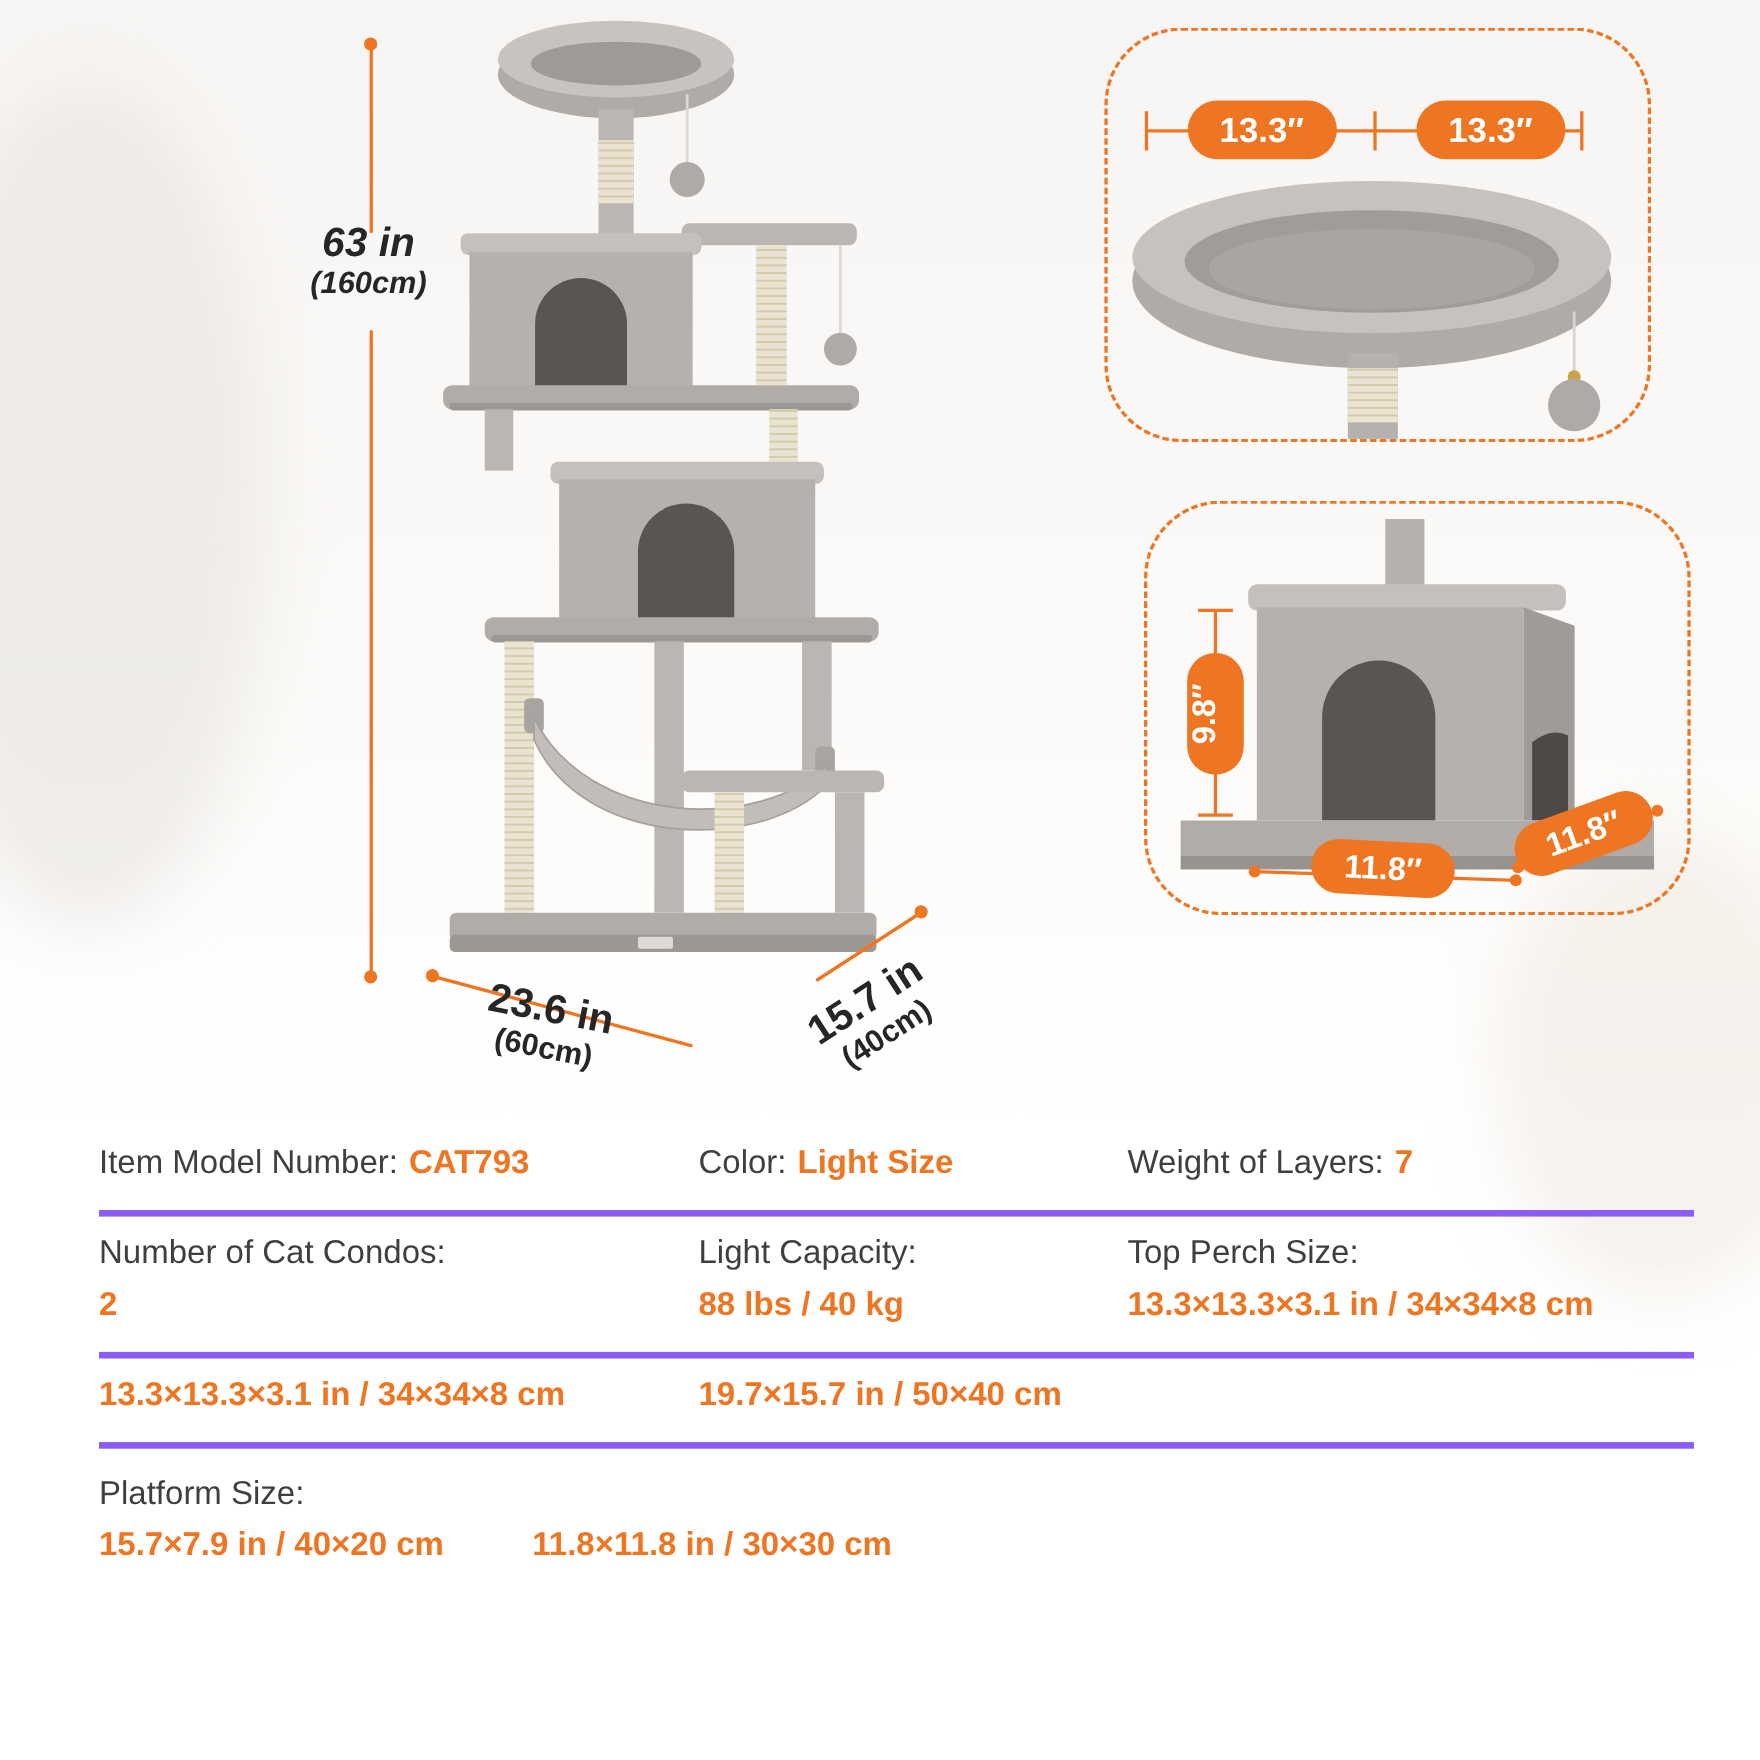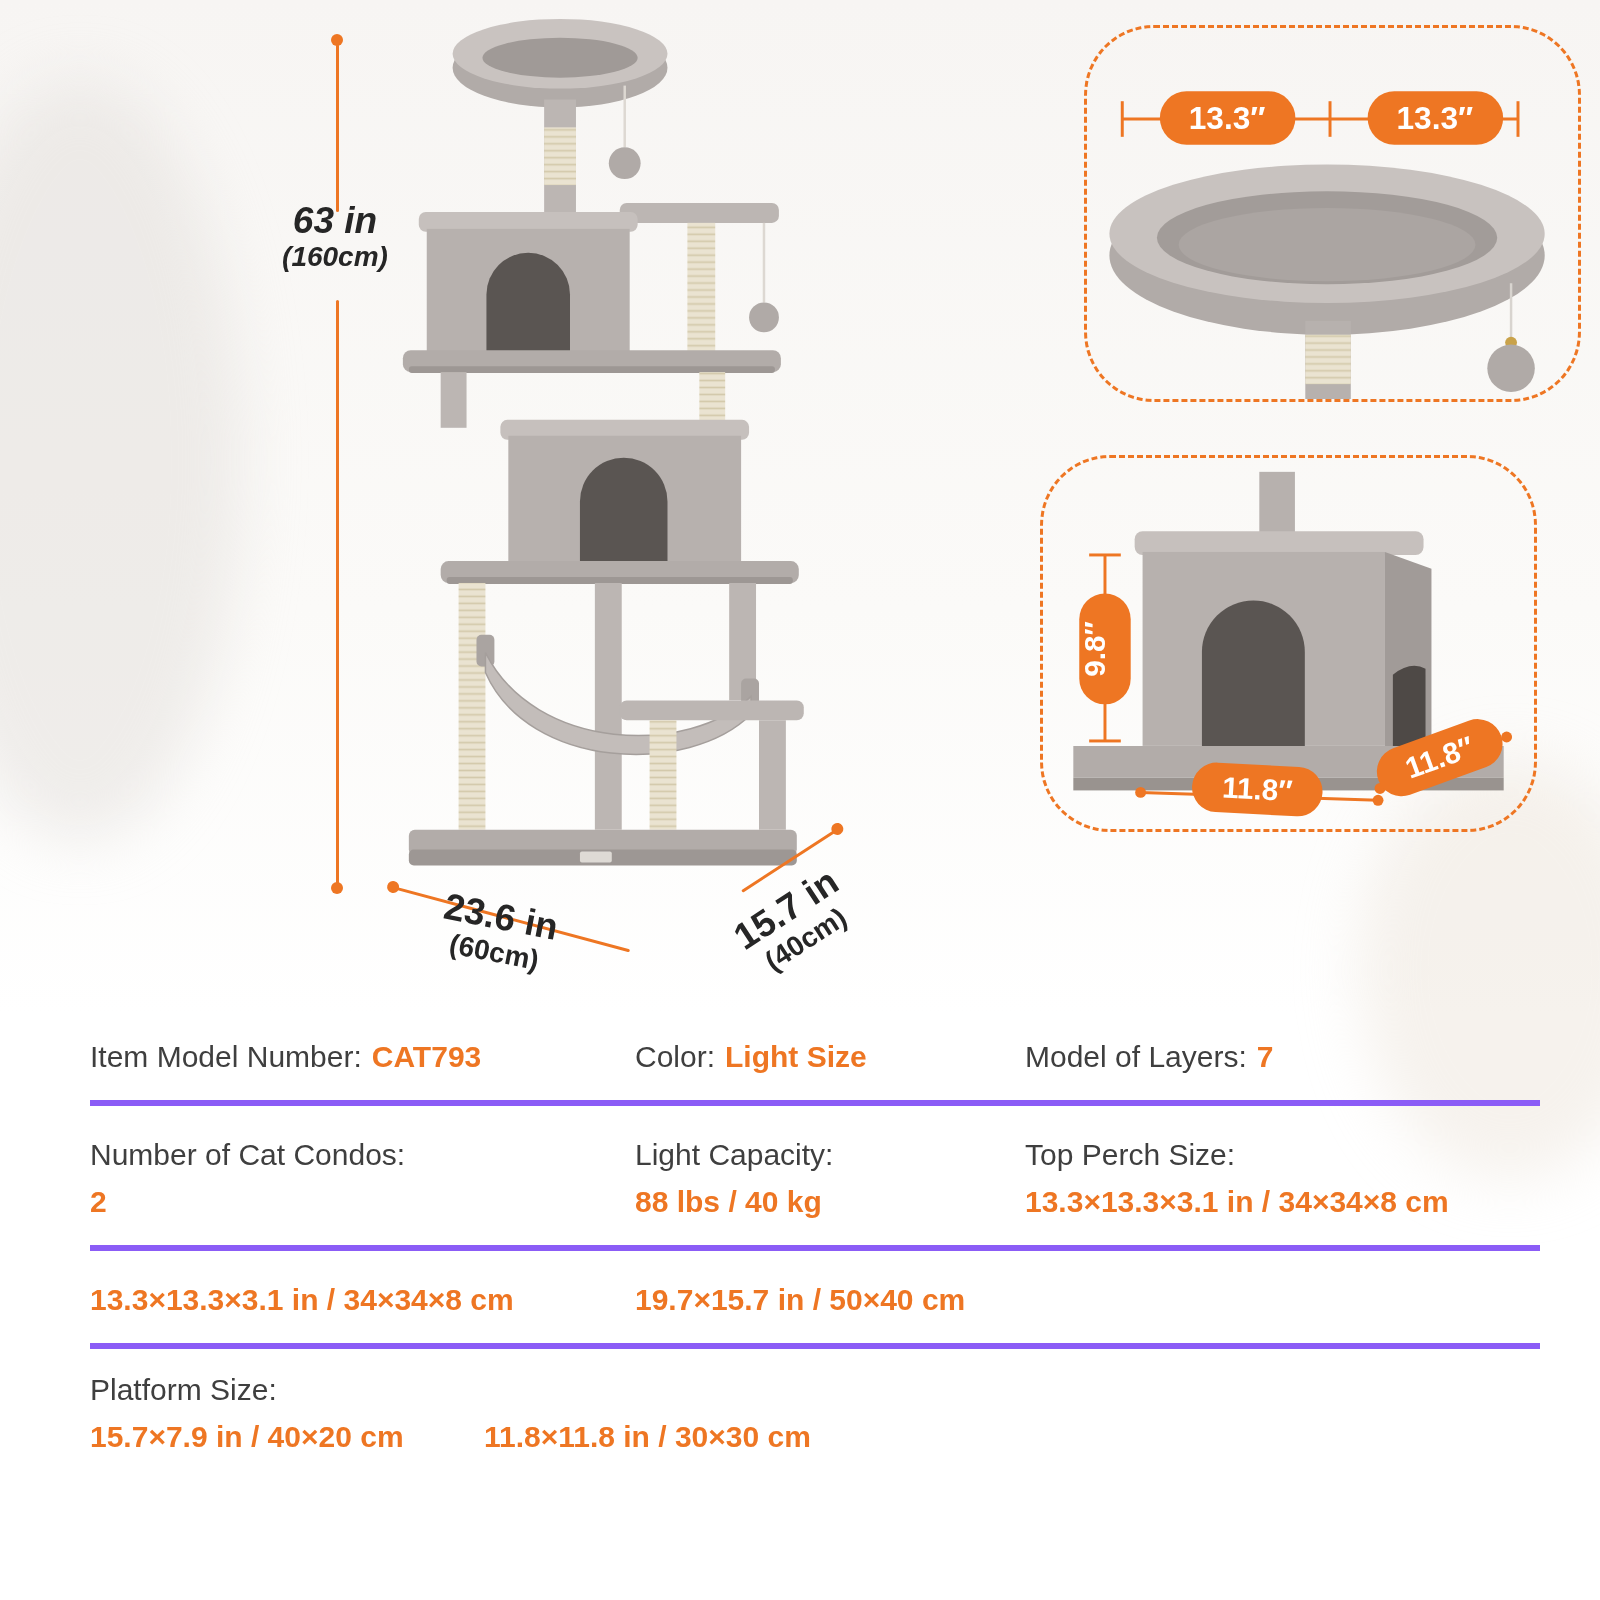--- a/index.html
+++ b/index.html
@@ -11,21 +11,21 @@
     background:linear-gradient(180deg,#f7f5f3 0%,#fbfaf8 60%,#ffffff 100%); }
   .bg-blob { position:absolute; border-radius:50%; filter:blur(30px); }
   .blob-left { left:-80px; top:80px; width:320px; height:760px; background:rgba(228,224,220,0.55); }
   .blob-right { right:-60px; top:760px; width:300px; height:420px; background:rgba(236,226,216,0.45); }
 
   
   .tree-svg { position:absolute; left:290px; top:8px; width:560px; height:955px; }
 
   
   .detail-box { position:absolute; width:497px; height:377px; border:3px dashed #ee7623; border-radius:70px; }
-  .box1 { left:1084px; top:25px; }
+  .box1 { left:1004px; top:25px; }
   .box2 { left:1040px; top:455px; }
   .detail-box svg { width:100%; height:100%; }
 
   
   .dot { position:absolute; width:12px; height:12px; border-radius:50%; background:#ee7623; }
   .vseg { position:absolute; left:336px; width:3px; background:#ee7623; border-radius:2px; }
   .dline { position:absolute; height:3px; background:#ee7623; border-radius:2px; transform-origin:left center; }
   .dline .enddot { position:absolute; right:-6px; top:-5px; width:12px; height:12px; border-radius:50%; background:#ee7623; }
   .dline .startdot { position:absolute; left:-6px; top:-5px; width:12px; height:12px; border-radius:50%; background:#ee7623; }
   .dim-label { position:absolute; text-align:center; color:#262626; }
@@ -33,21 +33,21 @@
   .dim-label .small { font-size:28px; font-weight:700; line-height:1.15; }
   .height-label { left:255px; top:200px; width:160px;font-style:italic; }
   .width-label { left:408px; top:896px; width:180px; transform:rotate(11deg); }
   .depth-label { left:700px; top:886px; width:190px; transform:rotate(-33deg); }
 
   
   .specs { position:absolute; left:90px; right:60px; top:1018px; font-size:30px; color:#3f3f3f; }
   .spec-row { display:grid; grid-template-columns:545px 390px 1fr; align-items:start; }
   .rule { border-bottom:6px solid #8b5cf6; }
   .r1 { padding:22px 0 26px; }
-  .r2,.r3,.r4 { padding:32px 0 26px; }
+  .r2,.r3,.r4 { padding:16px 0 26px; }
   .r5 { padding:24px 0 0; }
   .lbl { color:#3f3f3f; }
   .val { color:#ee7623; font-weight:700; }
   .stack .lbl { display:block; margin-bottom:13px; }
   .inline .val { margin-left:10px; }
   .r5 .vals { margin-top:13px; }
   .r5 .vals .val:first-child { margin-right:72px; }
 </style>
 </head>
 <body>
@@ -252,21 +252,21 @@
   <div class="specs">
 
     <div class="spec-row r1 rule">
       <div class="inline">
         <span class="lbl">Item Model Number:</span><span class="val">CAT793</span>
       </div>
       <div class="inline">
         <span class="lbl">Color:</span><span class="val">Light Size</span>
       </div>
       <div class="inline">
-        <span class="lbl">Model of Layers:</span><span class="val">7</span>
+        <span class="lbl">Weight of Layers:</span><span class="val">7</span>
       </div>
     </div>
 
     <div class="spec-row r2 rule">
       <div class="stack">
         <span class="lbl">Number of Cat Condos:</span>
         <span class="val">2</span>
       </div>
       <div class="stack">
         <span class="lbl">Light Capacity:</span>

